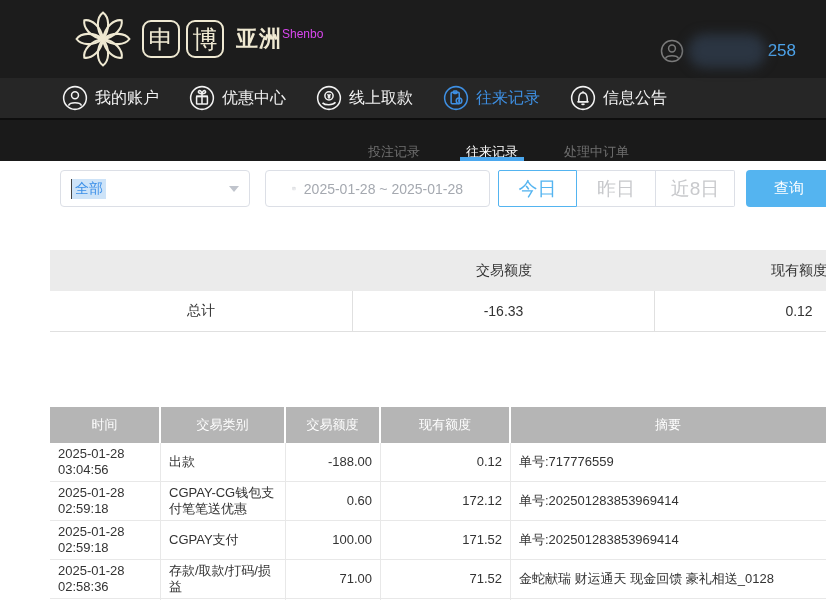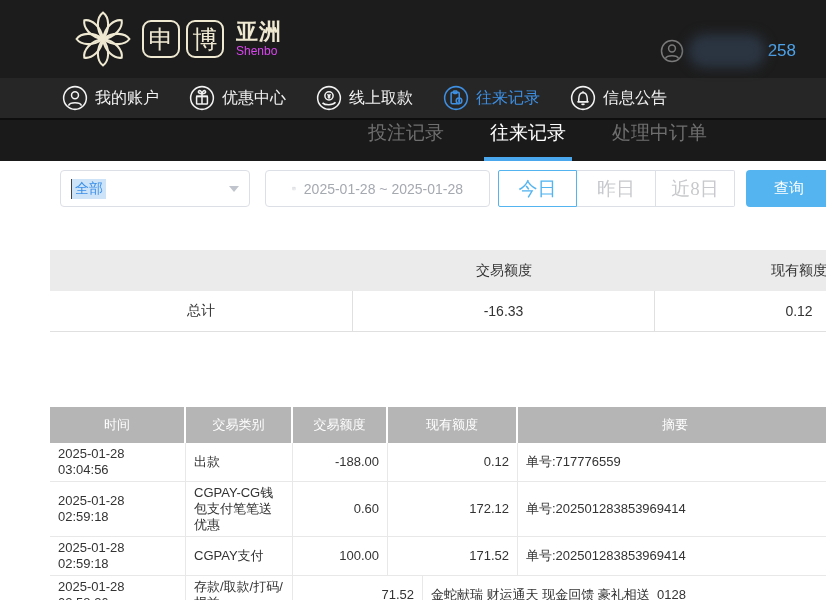--- a/index.html
+++ b/index.html
@@ -7,41 +7,41 @@
   body { font-family:"Liberation Sans","DejaVu Sans",sans-serif; background:#fff; }
   .page { position:relative; width:826px; height:600px; overflow:hidden; background:#fff; }
 
   
   .top-header { height:78px; background:#1c1c1c; position:relative; }
   .logo-wrap { position:absolute; left:74px; top:0; height:78px; display:flex; align-items:center; gap:8px; }
   .logo-flower { width:58px; height:58px; }
   .logo-box { width:38px; height:38px; border:2px solid #efe9d2; border-radius:9px;
               color:#efe9d2; font-size:25px; display:flex; align-items:center; justify-content:center; }
   .logo-boxes { display:flex; gap:6px; margin-left:2px; }
-  .logo-right { display:flex; flex-direction:column; justify-content:center; margin-left:4px; }
+  .logo-right { display:flex; justify-content:center; margin-left:4px; }
   .logo-region { color:#efe9d2; font-size:22px; font-weight:bold; line-height:24px; letter-spacing:1px; }
   .logo-sub { color:#d946ef; font-size:12px; line-height:14px; }
   .user-wrap { position:absolute; right:30px; top:12px; height:78px; display:flex; align-items:center; }
   .user-icon { width:24px; height:24px; }
   .user-blur { width:78px; height:34px; background:#2b3542; border-radius:17px; filter:blur(6px); margin-left:4px; }
   .user-name { color:#4da3ea; font-size:17px; margin-left:2px; }
 
   
   .main-nav { height:42px; background:#262626; border-bottom:2px solid #0e0e0e;
               display:flex; align-items:center; padding-left:62px; gap:30px; }
   .nav-item { display:flex; align-items:center; gap:7px; cursor:pointer;font-family:Liberation Serif, serif; }
   .nav-item .nav-label { color:#f2f2f2; font-size:16px; white-space:nowrap; }
   .nav-item svg { width:26px; height:26px; stroke:#f2f2f2; fill:none; stroke-width:1.4; }
   .nav-item.active .nav-label { color:#3e8fe2; }
   .nav-item.active svg { stroke:#3e8fe2; }
 
   
   .sub-nav { height:41px; background:#1a1a1a; position:relative; display:flex; align-items:center;
              padding-left:368px; gap:46px; }
-  .tab { color:#6f6f6f; font-size:19px; position:relative; height:41px; display:flex; align-items:flex-start; cursor:pointer; white-space:nowrap; }
+  .tab { color:#6f6f6f; font-size:13px; position:relative; height:41px; display:flex; align-items:flex-end; cursor:pointer; white-space:nowrap; }
   .tab.active { color:#ffffff; }
   .tab .tab-underline { position:absolute; left:-6px; right:-6px; bottom:0; height:4px; background:#4aa7ee; }
 
   
   .content { position:relative; width:826px; height:439px; background:#fff; }
 
   .select-box { position:absolute; left:60px; top:9px; width:190px; height:37px;
                 border:1px solid #dcdfe6; border-radius:4px; background:#fff;
                 display:flex; align-items:center; padding:0 10px; cursor:pointer; }
   .select-value { font-size:14px; color:#3b8fe8; background:#cde3f8; padding:1px 3px; border-left:1px solid #444; }
@@ -51,21 +51,21 @@
   .date-box { position:absolute; left:265px; top:9px; width:225px; height:37px;
               border:1px solid #dcdfe6; border-radius:4px; background:#fff;
               display:flex; align-items:center; padding:0 26px; gap:8px; cursor:text; }
   .date-box svg { width:17px; height:17px; stroke:#b9bdc4; fill:none; stroke-width:1.6; }
   .date-text { font-size:14px; color:#a5a9b0; white-space:nowrap; }
 
   .quick-group { position:absolute; left:498px; top:9px; height:37px; display:flex; }
   .quick-btn { width:79px; height:37px; background:#fff; border:1px solid #dcdfe6; border-left-width:0;
                font-size:19px; color:#c8c9cc; display:flex; align-items:center; justify-content:center; cursor:pointer; }
   .quick-btn:first-child { border-left-width:1px; border-radius:2px 0 0 2px; }
-  .quick-btn:last-child { border-radius:0 2px 2px 0;font-family:Liberation Serif, serif; }
+  .quick-btn:last-child { border-radius:0 2px 2px 0; }
   .quick-btn.active { border:1px solid #54b4f0; color:#54b4f0; }
 
   .search-btn { position:absolute; left:746px; top:9px; width:86px; height:37px; background:#54b4f0;
                 border:none; border-radius:4px; color:#fff; font-size:15px; cursor:pointer;
                 display:flex; align-items:center; justify-content:center;
                 font-family:"Liberation Sans","DejaVu Sans",sans-serif; }
 
   
   .summary-table { position:absolute; left:50px; top:89px; width:893px; font-size:14px; color:#333; }
   .summary-head { display:flex; height:41px; background:#ebebeb; }
@@ -78,21 +78,21 @@
   
   .records-table { position:absolute; left:50px; top:246px; width:804px; font-size:13px; color:#333; }
   .rec-head { display:flex; height:36px; background:#b5b5b5; }
   .rec-head .cell { display:flex; align-items:center; justify-content:center; color:#fff;
                     border-right:2px solid #fff; }
   .rec-head .cell:last-child { border-right:none; }
   .rec-row { display:flex; min-height:38px; background:#fff; border-bottom:1px solid #e8e8e8; }
   .rec-row .cell { display:flex; align-items:center; border-right:1px solid #e8e8e8;
                    padding:3px 8px; line-height:16px; }
   .rec-row .cell:last-child { border-right:none; }
-  .r-c1 { width:136px; } .r-c2 { width:107px; } .r-c3 { width:95px; } .r-c4 { width:130px; } .r-c5 { width:314px; }
+  .r-c1 { width:111px; } .r-c2 { width:125px; } .r-c3 { width:95px; } .r-c4 { width:130px; } .r-c5 { width:314px; }
   .cell.num { justify-content:flex-end; }
   .rec-row.stub { height:22px; min-height:22px; }
 </style>
 </head>
 <body>
 
 <div class="page">
 
   <div class="top-header">
     <div class="logo-wrap">
@@ -279,20 +279,21 @@
         <div class="cell r-c1">2025-01-28 02:59:18</div>
         <div class="cell r-c2">CGPAY支付</div>
         <div class="cell r-c3 num">100.00</div>
         <div class="cell r-c4 num">171.52</div>
         <div class="cell r-c5">单号:202501283853969414</div>
       </div>
 
       <div class="rec-row">
         <div class="cell r-c1">2025-01-28 02:58:36</div>
         <div class="cell r-c2">存款/取款/打码/损益</div>
+        <div class="cell r-c3 num">71.00</div>
         <div class="cell r-c4 num">71.52</div>
         <div class="cell r-c5">金蛇献瑞 财运通天 现金回馈 豪礼相送_0128</div>
       </div>
 
       <div class="rec-row stub">
         <div class="cell r-c1"></div>
         <div class="cell r-c2"></div>
         <div class="cell r-c3"></div>
         <div class="cell r-c4"></div>
         <div class="cell r-c5"></div>

